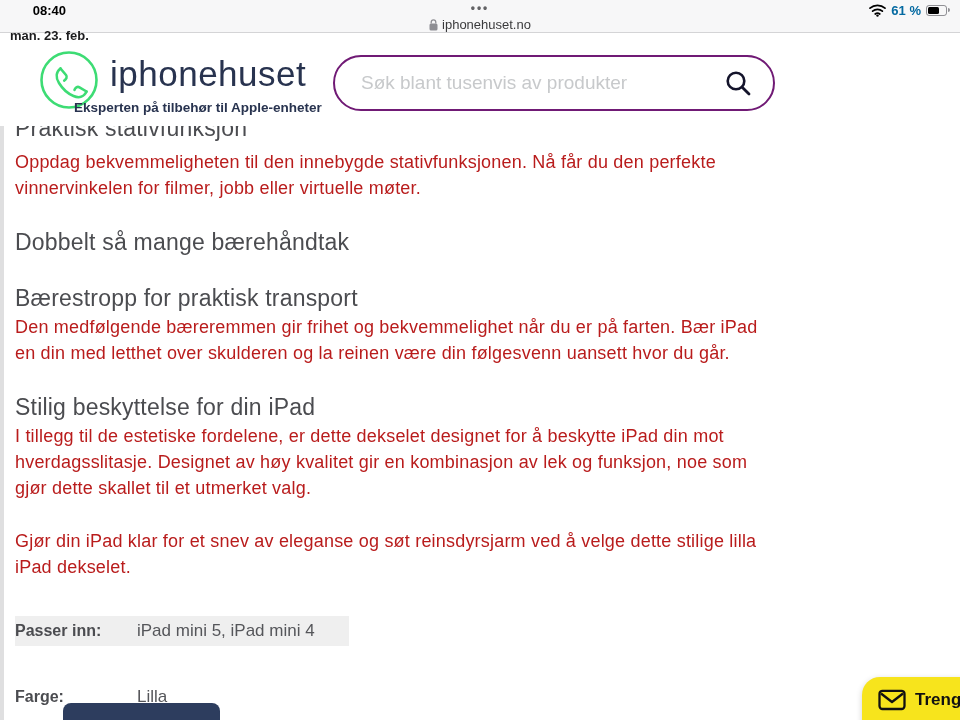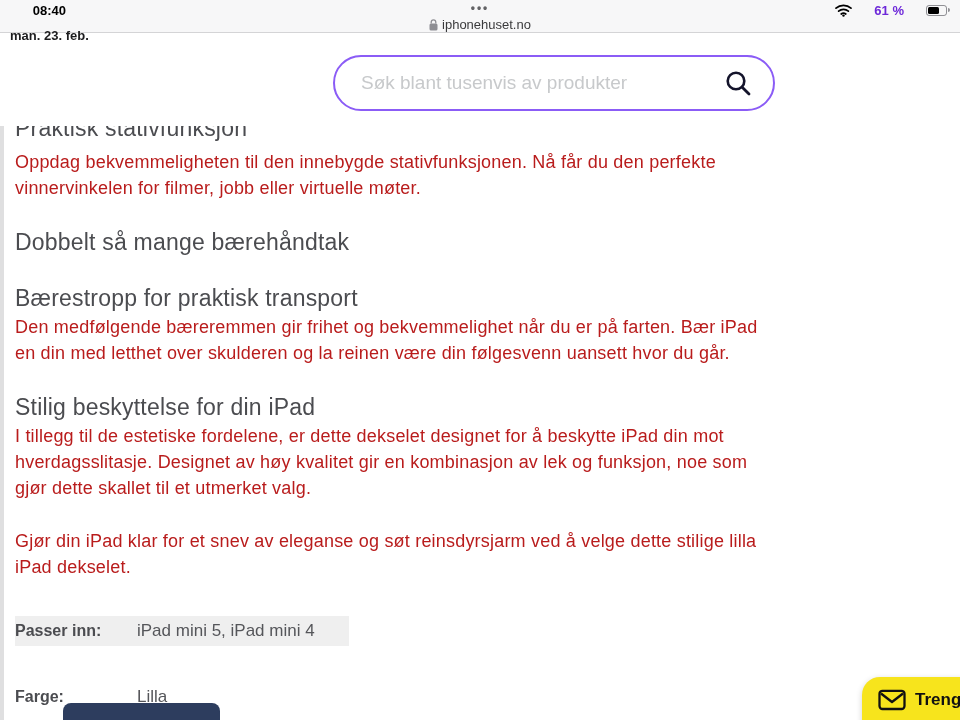--- a/index.html
+++ b/index.html
@@ -14,22 +14,22 @@
   .statusbar {
     position:absolute; top:0; left:0; width:960px; height:33px;
     background:#f7f7f8; border-bottom:1px solid #d4d4d6; z-index:20;
   }
   .sb-left { position:absolute; left:10px; top:3px; display:flex; gap:10px; align-items:center;
              font-size:13px; color:#000;flex-direction:column; }
   .sb-time { font-weight:700; }
   .sb-date { font-weight:600; color:#1c1c1e; }
   .sb-dots { position:absolute; left:0; right:0; top:1px; text-align:center;
              font-size:12px; letter-spacing:2px; color:#636366; font-weight:700; }
-  .sb-right { position:absolute; right:10px; top:3px; display:flex; gap:22px; align-items:center;
-              font-size:13px; font-weight:600; color:#6d28d9; }
+  .sb-right { position:absolute; right:10px; top:3px; display:flex; gap:5px; align-items:center;
+              font-size:13px; font-weight:600; color:#0369a1; }
   .battery { position:relative; width:24px; height:12px; }
   .battery .shell { position:absolute; left:0; top:0; width:21px; height:11px;
                     border:1px solid rgba(60,60,67,0.55); border-radius:3px; }
   .battery .fill  { position:absolute; left:2px; top:2px; height:7px; width:11px;
                     background:#000; border-radius:1.5px; }
   .battery .tip   { position:absolute; left:22px; top:3.5px; width:2px; height:4px;
                     background:rgba(60,60,67,0.55); border-radius:0 2px 2px 0; }
   .sb-url { position:absolute; left:0; right:0; top:17px; text-align:right;
             font-size:13px; color:#3a3a3c; display:flex; justify-content:center;
             align-items:center; gap:4px; }
@@ -38,21 +38,21 @@
   .site-header {
     position:absolute; top:34px; left:0; width:960px; height:92px;
     background:#ffffff; z-index:10;
   }
   .logo-wrap { position:absolute; left:38px; top:15px; display:flex; align-items:flex-start; }
   .brand-text { margin-left:10px; }
   .brand-name { font-size:35px; font-weight:500; color:#28334f; letter-spacing:0.5px; line-height:50px; }
   .brand-tagline { font-size:13.5px; font-weight:600; color:#28334f; margin-top:1px; margin-left:-36px; }
   .search-pill {
     position:absolute; left:333px; top:21px; width:442px; height:56px;
-    border:2px solid #8b5cf6; border-radius:28px; background:#fff;
+    border:2px solid #701a75; border-radius:28px; background:#fff;
     display:flex; align-items:center; padding:0 20px 0 26px;
   }
   .search-input {
     flex:1; border:none; outline:none; font-size:19px; color:#555;
     font-family:"Liberation Sans", sans-serif; background:transparent;
   }
   .search-input::placeholder { color:#c7c9cb; }
   .search-btn { border:none; background:transparent; cursor:pointer; padding:2px; display:flex; }
 
   
@@ -123,20 +123,34 @@
       <svg width="9" height="12" viewBox="0 0 9 12" fill="none">
         <rect x="0.5" y="4.5" width="8" height="7" rx="1.5" fill="#8e8e93"></rect>
         <path d="M2.2 4.5 V3.2 a2.3 2.3 0 0 1 4.6 0 V4.5" stroke="#8e8e93" stroke-width="1.3" fill="none"></path>
       </svg>
     </span>
     <span>iphonehuset.no</span>
   </div>
 </div>
 
 <div class="site-header">
+  <div class="logo-wrap">
+    <span>
+      <svg width="62" height="62" viewBox="0 0 62 62" fill="none" stroke="#3ddc74" stroke-width="2.6" stroke-linecap="round">
+        <circle cx="31" cy="31" r="27.5"></circle>
+        <path d="M22.5 19.5 c-4.5 3.5 -5 9 -1.5 14.5 c3.5 5.8 8.5 10.5 14.5 13 c6 2.5 10.8 0.5 13 -4.5"></path>
+        <path d="M22.5 19.5 l5.5 6.5 c1.6 2 0.2 4.4 -1.8 5.6"></path>
+        <path d="M48.5 42.5 l-7 -4.2 c-2.2 -1.2 -4.4 0.4 -5 2.6"></path>
+      </svg>
+    </span>
+    <span class="brand-text">
+      <div class="brand-name">iphonehuset</div>
+      <div class="brand-tagline">Eksperten på tilbehør til Apple-enheter</div>
+    </span>
+  </div>
 
   <div class="search-pill">
     <input class="search-input" type="text" value="" placeholder="Søk blant tusenvis av produkter" style="">
     <button class="search-btn">
       <span>
         <svg width="26" height="26" viewBox="0 0 26 26" fill="none">
           <circle cx="11" cy="11" r="8.3" stroke="#14142b" stroke-width="2.6"></circle>
           <line x1="17.2" y1="17.2" x2="24" y2="24" stroke="#14142b" stroke-width="2.8" stroke-linecap="round"></line>
         </svg>
       </span>

